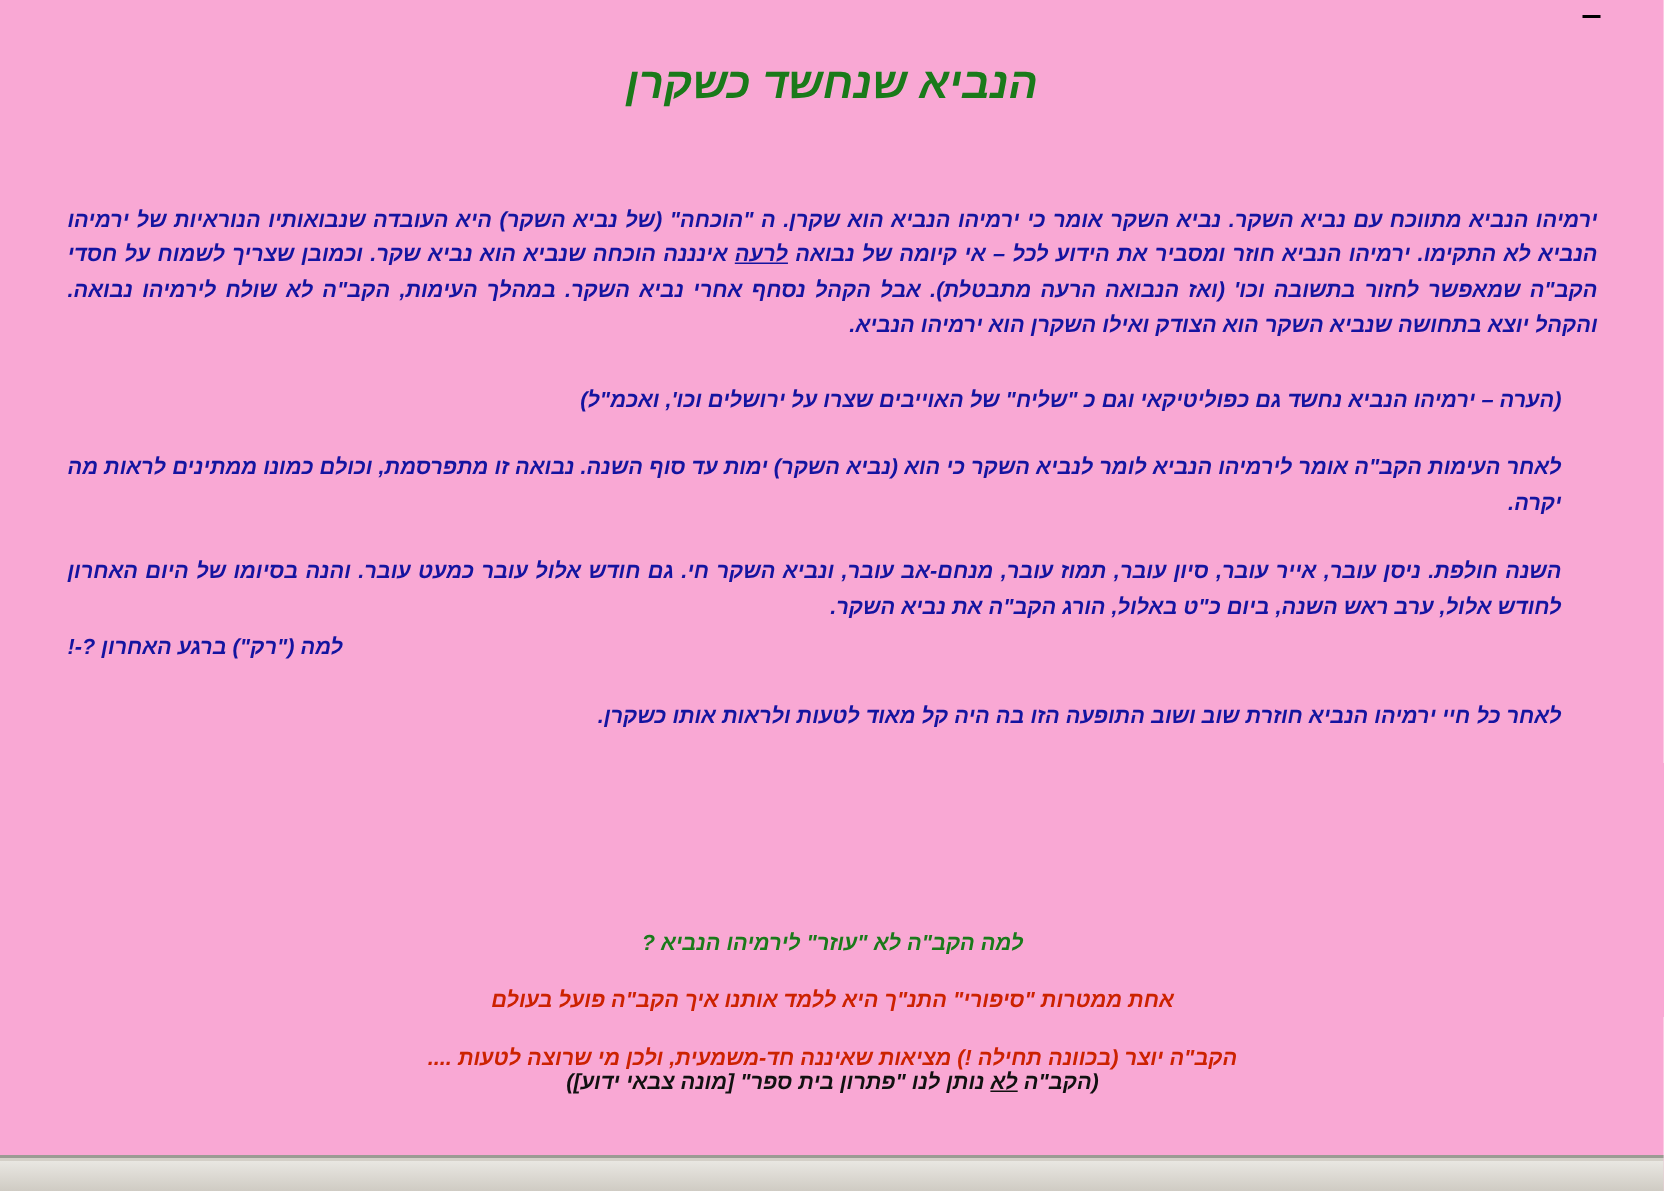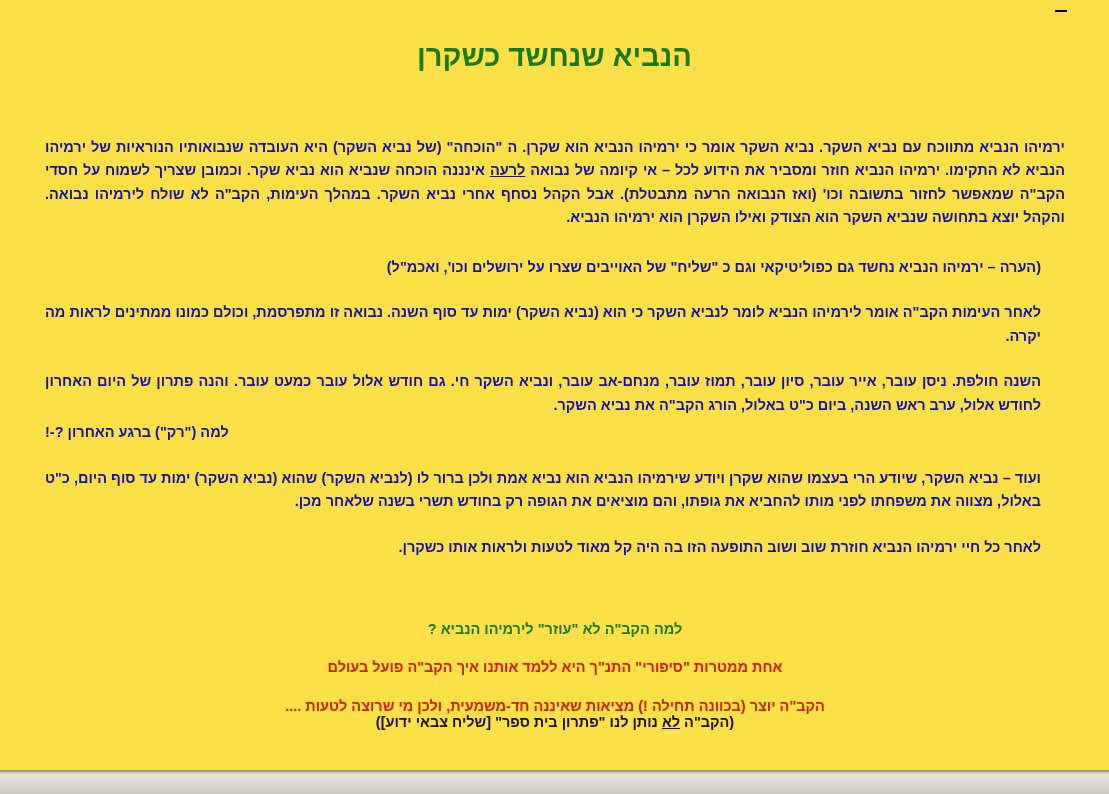--- a/index.html
+++ b/index.html
@@ -12,21 +12,22 @@
     height: 794px;
     position: relative;
     font-family: "Liberation Sans", sans-serif;
     overflow: hidden;
   }
   .page {
     position: absolute;
     top: 0; left: 0;
     width: 1109px;
     height: 794px;
-    background: #fde047;
+    background: #f9a8d4;
+    font-style: italic;
   }
   .top-dash {
     position: absolute;
     top: 10px;
     left: 1055px;
     width: 12px;
     height: 2px;
     background: #000000;
   }
   .doc-title {
@@ -120,37 +121,36 @@
   <div class="content">
 
     <p class="para first">
       <span>ירמיהו הנביא מתווכח עם נביא השקר. נביא השקר אומר כי ירמיהו הנביא הוא שקרן. ה "הוכחה" (של נביא השקר) היא העובדה שנבואותיו הנוראיות של ירמיהו הנביא לא התקימו. ירמיהו הנביא חוזר ומסביר את הידוע לכל – אי קיומה של נבואה <u class="uline">לרעה</u> אינננה הוכחה שנביא הוא נביא שקר. וכמובן שצריך לשמוח על חסדי הקב"ה שמאפשר לחזור בתשובה וכו' (ואז הנבואה הרעה מתבטלת). אבל הקהל נסחף אחרי נביא השקר. במהלך העימות, הקב"ה לא שולח לירמיהו נבואה. והקהל יוצא בתחושה שנביא השקר הוא הצודק ואילו השקרן הוא ירמיהו הנביא.</span>
     </p>
 
     <p class="para indent-note">(הערה – ירמיהו הנביא נחשד גם כפוליטיקאי וגם כ "שליח" של האוייבים שצרו על ירושלים וכו', ואכמ"ל)</p>
 
     <p class="para indent-note">לאחר העימות הקב"ה אומר לירמיהו הנביא לומר לנביא השקר כי הוא (נביא השקר) ימות עד סוף השנה. נבואה זו מתפרסמת, וכולם כמונו ממתינים לראות מה יקרה.</p>
 
-    <p class="para indent-note" style="margin-bottom:4px;">השנה חולפת. ניסן עובר, אייר עובר, סיון עובר, תמוז עובר, מנחם-אב עובר, ונביא השקר חי. גם חודש אלול עובר כמעט עובר. והנה פתרון של היום האחרון לחודש אלול, ערב ראש השנה, ביום כ"ט באלול, הורג הקב"ה את נביא השקר.</p>
+    <p class="para indent-note" style="margin-bottom:4px;">השנה חולפת. ניסן עובר, אייר עובר, סיון עובר, תמוז עובר, מנחם-אב עובר, ונביא השקר חי. גם חודש אלול עובר כמעט עובר. והנה בסיומו של היום האחרון לחודש אלול, ערב ראש השנה, ביום כ"ט באלול, הורג הקב"ה את נביא השקר.</p>
 
     <p class="para indent-note excl-red" style="text-align:left; margin-bottom:22px;">למה ("רק") ברגע האחרון ?-!</p>
 
-    <p class="para indent-note">ועוד – נביא השקר, שיודע הרי בעצמו שהוא שקרן ויודע שירמיהו הנביא הוא נביא אמת ולכן ברור לו (לנביא השקר) שהוא (נביא השקר) ימות עד סוף היום, כ"ט באלול, מצווה את משפחתו לפני מותו להחביא את גופתו, והם מוציאים את הגופה רק בחודש תשרי בשנה שלאחר מכן.</p>
 
     <p class="para indent-note">לאחר כל חיי ירמיהו הנביא חוזרת שוב ושוב התופעה הזו בה היה קל מאוד לטעות ולראות אותו כשקרן.</p>
 
 
   </div>
 
   <div class="footer-block">
     <div class="f-line f-green">למה הקב"ה לא "עוזר" לירמיהו הנביא ?</div>
     <div class="f-line f-red">אחת ממטרות "סיפורי" התנ"ך היא ללמד אותנו איך הקב"ה פועל בעולם</div>
     <div class="f-line f-red" style="margin-bottom:4px;">הקב"ה יוצר (בכוונה תחילה !) מציאות שאיננה חד-משמעית, ולכן מי שרוצה לטעות ....</div>
     <div class="f-line f-black f-last">
-      <span>(הקב"ה </span><u class="uline">לא</u><span> נותן לנו "פתרון בית ספר"  </span><span>[שליח צבאי ידוע]</span><span>)</span>
+      <span>(הקב"ה </span><u class="uline">לא</u><span> נותן לנו "פתרון בית ספר"  </span><span>[מונה צבאי ידוע]</span><span>)</span>
     </div>
   </div>
 
   <div class="bottom-bar">
     <div class="bottom-bar-inner"></div>
   </div>
 
 </div>
 
 </body></html>

